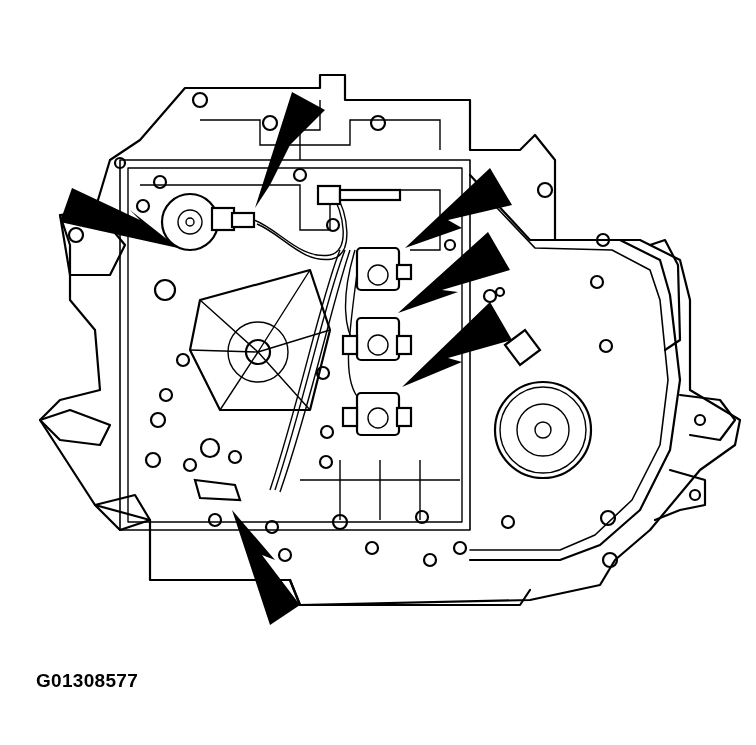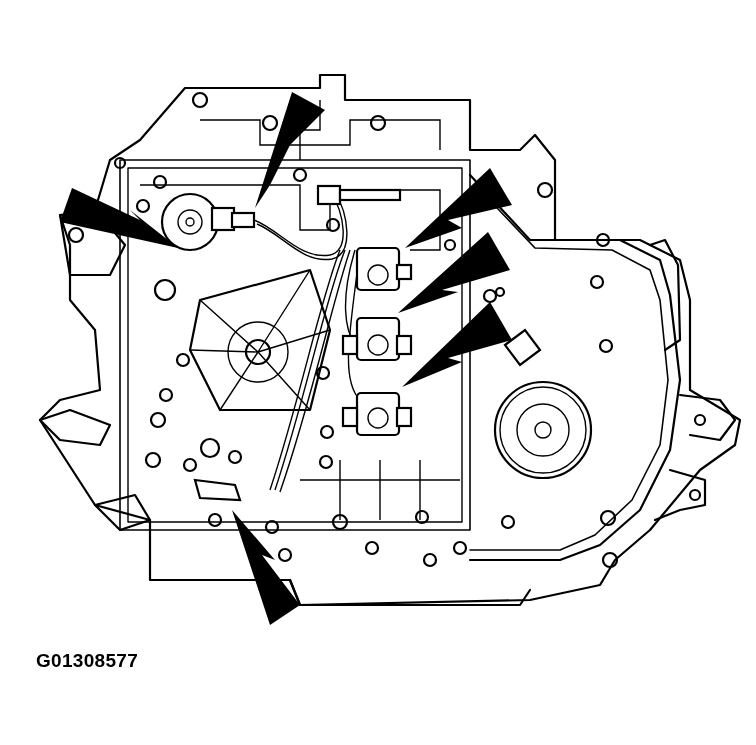--- a/index.html
+++ b/index.html
@@ -3,21 +3,21 @@
   <meta charset="utf-8">
   <style>
     html, body { margin: 0; padding: 0; background: #ffffff; }
     body { width: 756px; height: 745px; position: relative; overflow: hidden; }
     #diagram { position: absolute; left: 0; top: 0; width: 756px; height: 745px; }
     .ln { fill: none; stroke: #000; stroke-width: 2.2; stroke-linejoin: round; stroke-linecap: round; }
     .thin { fill: none; stroke: #000; stroke-width: 1.4; }
     .wf { fill: #fff; stroke: #000; stroke-width: 2.2; }
     .arrow { fill: #000; stroke: none; }
     .caption {
-      position: absolute; left: 36px; top: 650px;
+      position: absolute; left: 36px; top: 670px;
       font-family: "Liberation Sans", sans-serif; font-weight: bold;
       font-size: 19px; color: #000; letter-spacing: 0.3px;
     }
   </style>
 </head>
 <body>
 
 <svg id="diagram" viewBox="0 0 756 745" xmlns="http://www.w3.org/2000/svg">
 
   <g>

